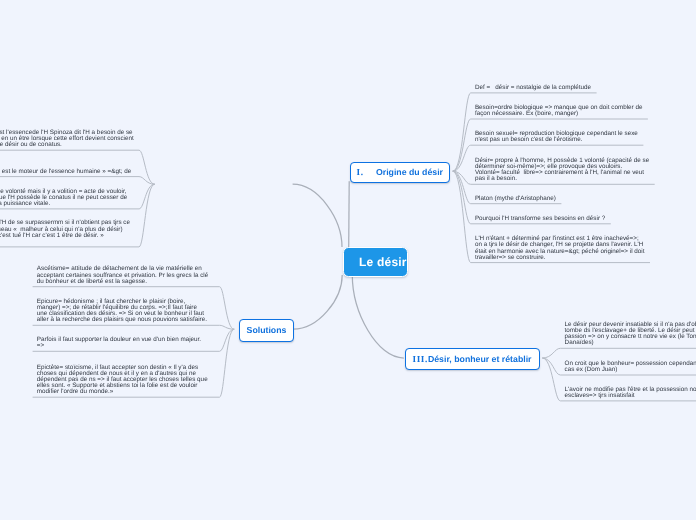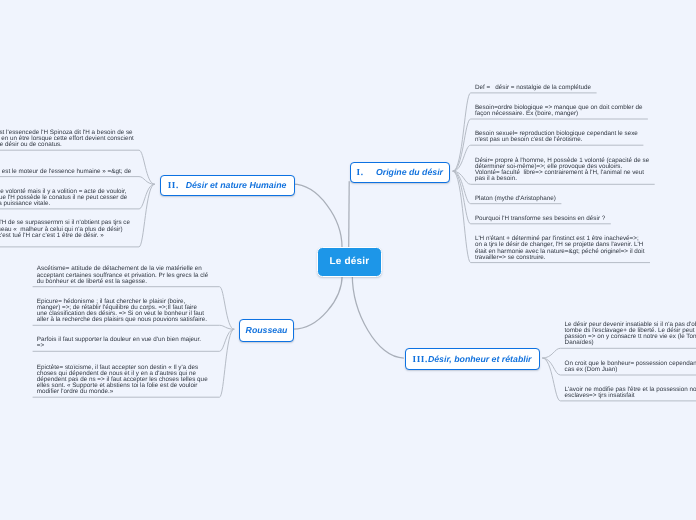--- a/index.html
+++ b/index.html
@@ -3,28 +3,28 @@
 <meta charset="utf-8">
 <title>Le désir</title>
 <style>
 html,body{margin:0;padding:0;}
 body{width:696px;height:520px;background:#f0f4fd;overflow:hidden;
      font-family:"Liberation Sans",sans-serif;
      -webkit-font-smoothing:antialiased;text-rendering:geometricPrecision;}
 #stage{position:absolute;left:0;top:0;width:696px;height:520px;}
 #links{position:absolute;left:0;top:0;width:696px;height:520px;}
 .node-root{position:absolute;background:#1d96e8;border:1.7px solid #ffffff;
-  border-radius:5.5px;box-shadow:0 1px 2px rgba(90,105,130,.30);color:#fff;font-weight:bold;font-size:10px;
-  display:flex;align-items:center;justify-content:center;letter-spacing:.2px;}
+  border-radius:5.5px;box-shadow:0 1px 2px rgba(90,105,130,.30);color:#fff;font-weight:bold;font-size:12px;
+  display:flex;align-items:center;justify-content:flex-end;letter-spacing:.2px;margin-left:26px;}
 .node-branch{position:absolute;background:#ffffff;border:1.6px solid #0d72e2;
   border-radius:4px;color:#1272dd;font-weight:bold;font-size:8.75px;
   box-shadow:0 1px 1.5px rgba(90,105,130,.30);background-clip:padding-box;
   display:flex;align-items:center;justify-content:center;white-space:nowrap;}
 .node-branch .bnum{display:inline-block;font-family:"Liberation Serif",serif;font-weight:bold;font-size:9.2px;letter-spacing:.6px;}
-.node-branch .btitle{display:inline-block;font-style:italic;}
+.node-branch .btitle{display:inline-block;}
 .leaf{position:absolute;color:#2f3640;font-size:6.3px;line-height:6.2px;letter-spacing:0px;}
 .leaf .ln{display:block;white-space:pre;}
 </style>
 </head>
 <body>
 
 <div id="stage">
 <svg id="links" viewBox="0 0 696 520">
 <path d="M 452.8 171.2 C 463.2 171.2 464.6 92.9 470.7 92.9 L 596.6 92.9" fill="none" stroke="#b6bcc6" stroke-width="1"></path>
 <path d="M 452.8 171.2 C 463.2 171.2 464.6 119.0 470.7 119.0 L 647.9 119.0" fill="none" stroke="#b6bcc6" stroke-width="1"></path>
@@ -49,26 +49,22 @@
 <path d="M 342.2 274.9 C 342.2 299.3 318.6 329.2 293.1 329.2" fill="none" stroke="#a9afb9" stroke-width="1.25"></path>
 <path d="M 352.3 274.9 C 352.3 312.3 377.0 358.0 403.8 358.0" fill="none" stroke="#a9afb9" stroke-width="1.25"></path>
 </svg>
 <div class="node-root" style="left:317.2px;top:247.1px;width:62.5px;height:27.8px">
       <span>Le désir</span>
     </div>
 <div class="node-branch" style="left:349.5px;top:161.5px;width:98.5px;height:19.5px">
       <span class="bnum" style="margin-right:12.4px">I.</span>
       <span class="btitle">Origine du désir</span>
     </div>
-<div class="node-branch" style="left:159.5px;top:174.5px;width:133px;height:19.5px">
-      <span class="bnum" style="margin-right:6.8px">II.</span>
-      <span class="btitle">Désir et nature Humaine</span>
-    </div>
 <div class="node-branch" style="left:239px;top:319px;width:53px;height:20.5px">
-      <span class="btitle">Rousseau</span>
+      <span class="btitle">Solutions</span>
     </div>
 <div class="node-branch" style="left:404.5px;top:348px;width:133px;height:20px">
       <span class="bnum" style="margin-right:0">III.</span>
       <span class="btitle">Désir, bonheur et rétablir</span>
     </div>
 <div class="leaf" style="left:474.9px;top:85.0px">
       <span class="ln">Def =   désir = nostalgie de la complétude</span>
     </div>
 <div class="leaf" style="left:474.9px;top:104.9px">
       <span class="ln">Besoin=ordre biologique =&gt; manque que on doit combler de</span>

